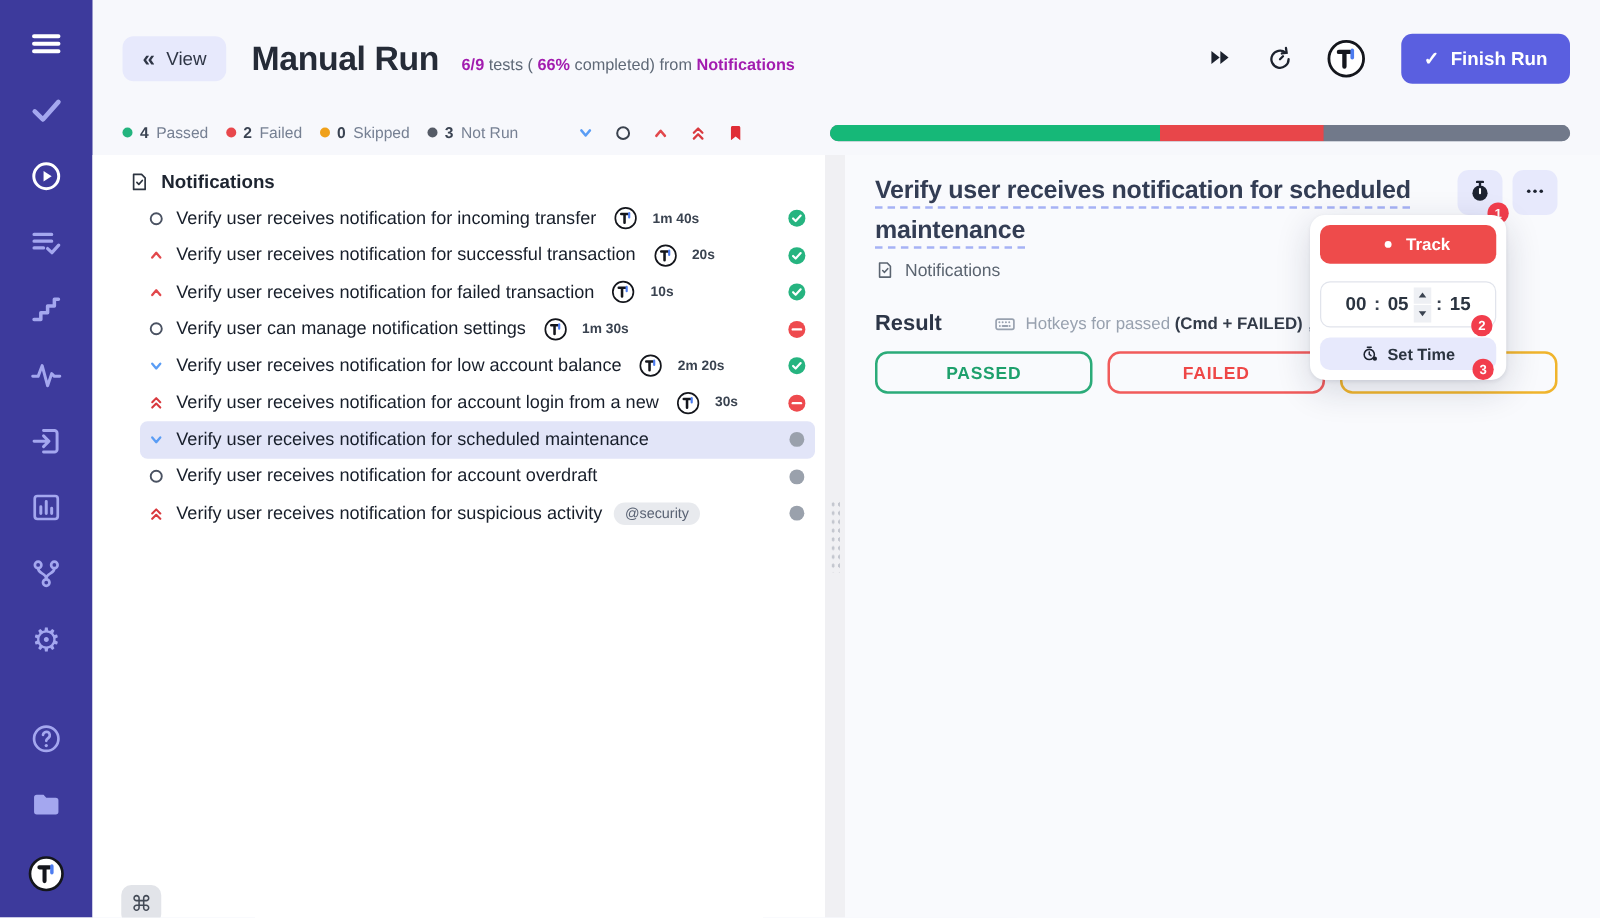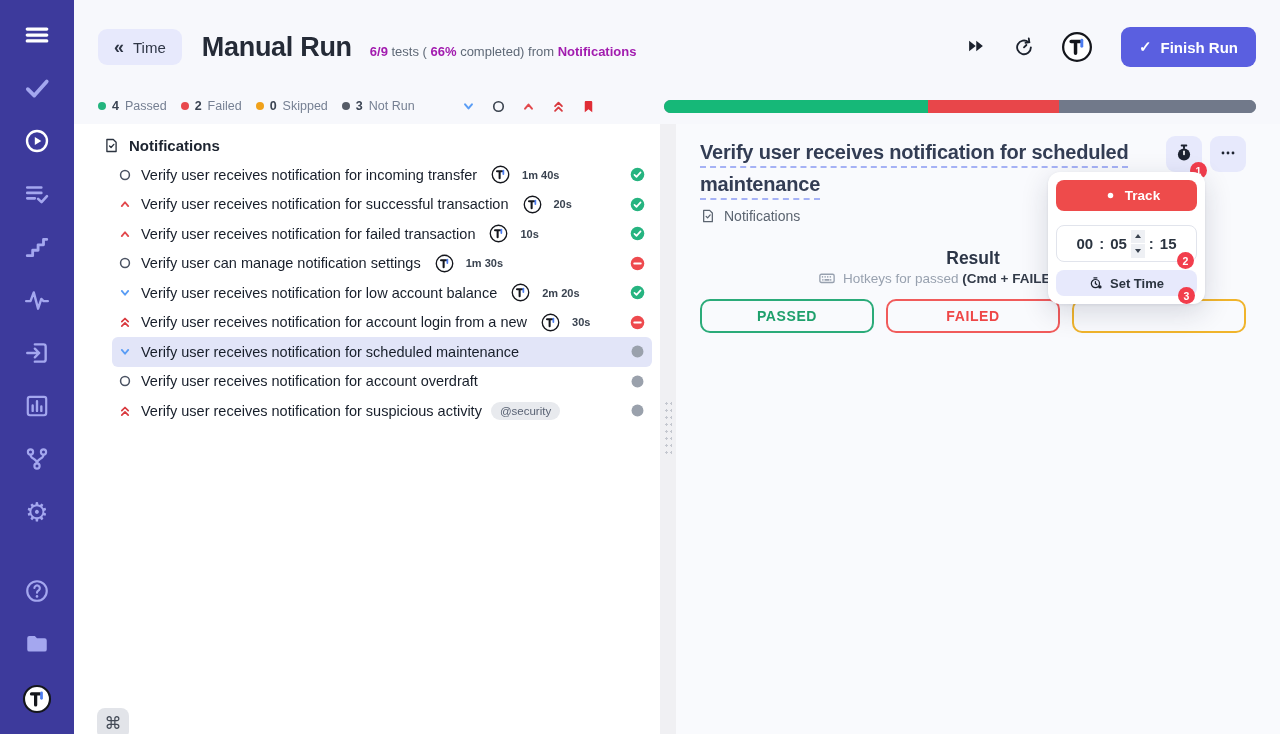--- a/index.html
+++ b/index.html
@@ -82,21 +82,21 @@
   .detail-title { flex:1; font-size:20px; font-weight:800; color:#333d54; line-height:1.6; letter-spacing:-0.2px; max-width:462px; text-decoration:underline dashed #a6b2f5 1.5px; text-underline-offset:7px; margin-right:14px; }
   .head-btns { display:flex; gap:8px; }
   .sq-btn { position:relative; width:36px; height:36px; background:#e7e9fc; border:none; border-radius:9px; color:#1d2330; cursor:pointer; display:flex; align-items:center; justify-content:center; }
   .sq-btn svg { width:20px; height:20px; }
   .num-badge { position:absolute; width:17px; height:17px; border-radius:50%; background:#f23d4c; color:#fff; font-size:10.5px; font-weight:bold; display:flex; align-items:center; justify-content:center; }
   .sq-btn .num-badge { right:-5px; bottom:-7px; }
   .breadcrumb { display:flex; align-items:center; gap:8px; margin-top:8px; color:#5b6470; font-size:14px; }
   .breadcrumb .ic { width:16px; height:16px; }
   .breadcrumb .ic svg { width:100%; height:100%; }
 
-  .result-row { display:flex; align-items:center; margin-top:24px;flex-direction:column; }
+  .result-row { display:flex; align-items:center; margin-top:24px; }
   .result-label { font-size:17.5px; font-weight:800; color:#2c3547; }
   .hotkeys { display:flex; align-items:center; gap:7px; margin-left:42px; font-size:13.5px; color:#98a1af; white-space:nowrap; overflow:hidden; }
   .hotkeys .ic { width:18px; height:18px; color:#98a1af; flex-shrink:0; }
   .hotkeys .ic svg { width:100%; height:100%; }
   .hotkeys b { color:#333b49; }
 
   .result-btns { display:flex; gap:12px; margin-top:12px; }
   .res-btn { flex:1; height:34px; border-radius:10px; background:transparent; font-family:inherit; font-size:14px; font-weight:bold; letter-spacing:0.6px; cursor:pointer; }
   .res-btn.passed { border:2px solid #2bab79; color:#1ea06c; }
   .res-btn.failed { border:2px solid #f15b5b; color:#ee4747; }
@@ -202,21 +202,21 @@
           <path d="M15.6 7v4.4" stroke="#4c7cf0" stroke-width="2.2" stroke-linecap="round" fill="none"></path>
         </svg>
       </div>
     </aside>
 
   <div class="main">
 
     <header class="topbar">
       <button class="runs-btn">
         <span class="laquo">«</span>
-        <span>Time</span>
+        <span>View</span>
       </button>
       <h1 class="page-title">Manual Run</h1>
       <div class="subtitle">
         <b>6/9</b><span> tests ( </span><b>66%</b><span> completed) from </span><b>Notifications</b>
       </div>
       <div class="top-spacer"></div>
       <button class="top-ic">
           <span class="ic"><svg viewBox="0 0 24 24" fill="currentColor">
               <path d="M4.5 6.3l7.2 5.7-7.2 5.7zM12.3 6.3l7.2 5.7-7.2 5.7z"></path>
             </svg></span>

